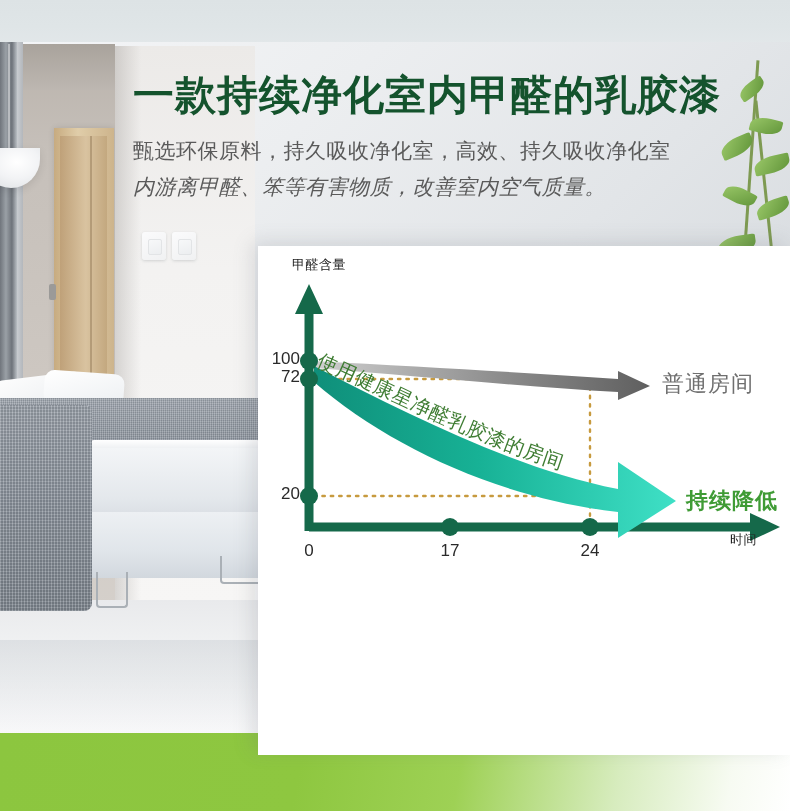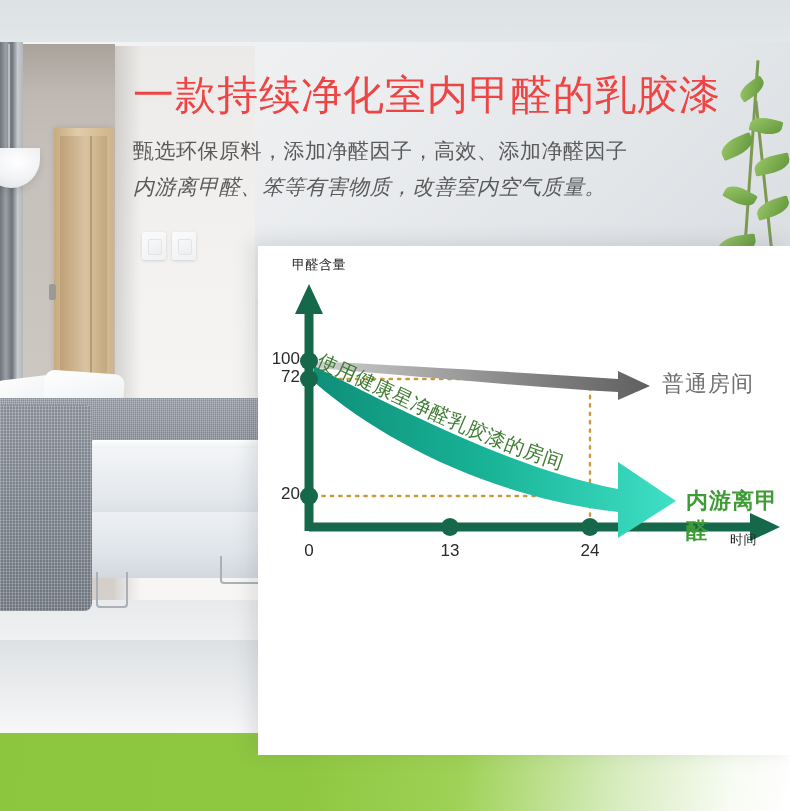--- a/index.html
+++ b/index.html
@@ -172,22 +172,22 @@
       <div class="leaf" style="left:64px;top:236px;width:32px;height:16px;transform:rotate(10deg);"></div>
       <div class="leaf" style="left:30px;top:258px;width:34px;height:16px;transform:rotate(16deg);"></div>
       <div class="leaf" style="left:66px;top:274px;width:30px;height:15px;transform:rotate(-14deg);"></div>
       <div class="leaf" style="left:44px;top:22px;width:28px;height:14px;transform:rotate(-34deg);"></div>
     </div>
   </div>
 
   <div class="greenband"></div>
 
   <div style="position:absolute;left:133px;top:68px;width:600px;">
-    <div style="font-size:41px;font-weight:normal;color:#ef4444;letter-spacing:1px;line-height:54px;">一款持续净化室内甲醛的乳胶漆</div>
-    <div style="font-size:21px;color:#5a5a5a;line-height:36px;margin-top:11px;letter-spacing:.5px;">甄选环保原料，添加净醛因子，高效、添加净醛因子</div>
+    <div style="font-size:41px;font-weight:bold;color:#14532d;letter-spacing:1px;line-height:54px;">一款持续净化室内甲醛的乳胶漆</div>
+    <div style="font-size:21px;color:#5a5a5a;line-height:36px;margin-top:11px;letter-spacing:.5px;">甄选环保原料，持久吸收净化室，高效、持久吸收净化室</div>
     <div style="font-size:21px;color:#5a5a5a;line-height:36px;letter-spacing:.5px;font-style:italic;">内游离甲醛、笨等有害物质，改善室内空气质量。</div>
   </div>
 
   <div class="card">
 
     <div class="chart">
       <svg width="532" height="300" viewBox="0 0 532 300">
         <defs>
           <linearGradient id="tealgrad" x1="0" y1="0" x2="1" y2="0">
             <stop offset="0%" stop-color="#0f8f7a"></stop>
@@ -236,22 +236,22 @@
       </svg>
 
       <div class="axis-title" style="left:34px;top:10px;">甲醛含量</div>
       <div class="axis-title" style="left:472px;top:285px;">时间</div>
 
       <div class="ylab" style="left:-6px;top:103px;width:48px;">100</div>
       <div class="ylab" style="left:-6px;top:121px;width:48px;">72</div>
       <div class="ylab" style="left:-6px;top:238px;width:48px;">20</div>
 
       <div class="xlab" style="left:33px;top:295px;width:36px;">0</div>
-      <div class="xlab" style="left:174px;top:295px;width:36px;">13</div>
+      <div class="xlab" style="left:174px;top:295px;width:36px;">17</div>
       <div class="xlab" style="left:314px;top:295px;width:36px;">24</div>
 
       <div class="series-label lbl-normal" style="left:404px;top:123px;">普通房间</div>
-      <div class="series-label lbl-drop" style="left:428px;top:240px;">内游离甲醛</div>
+      <div class="series-label lbl-drop" style="left:428px;top:240px;">持续降低</div>
     </div>
 
   </div>
 
 </div>
 
 </body></html>

